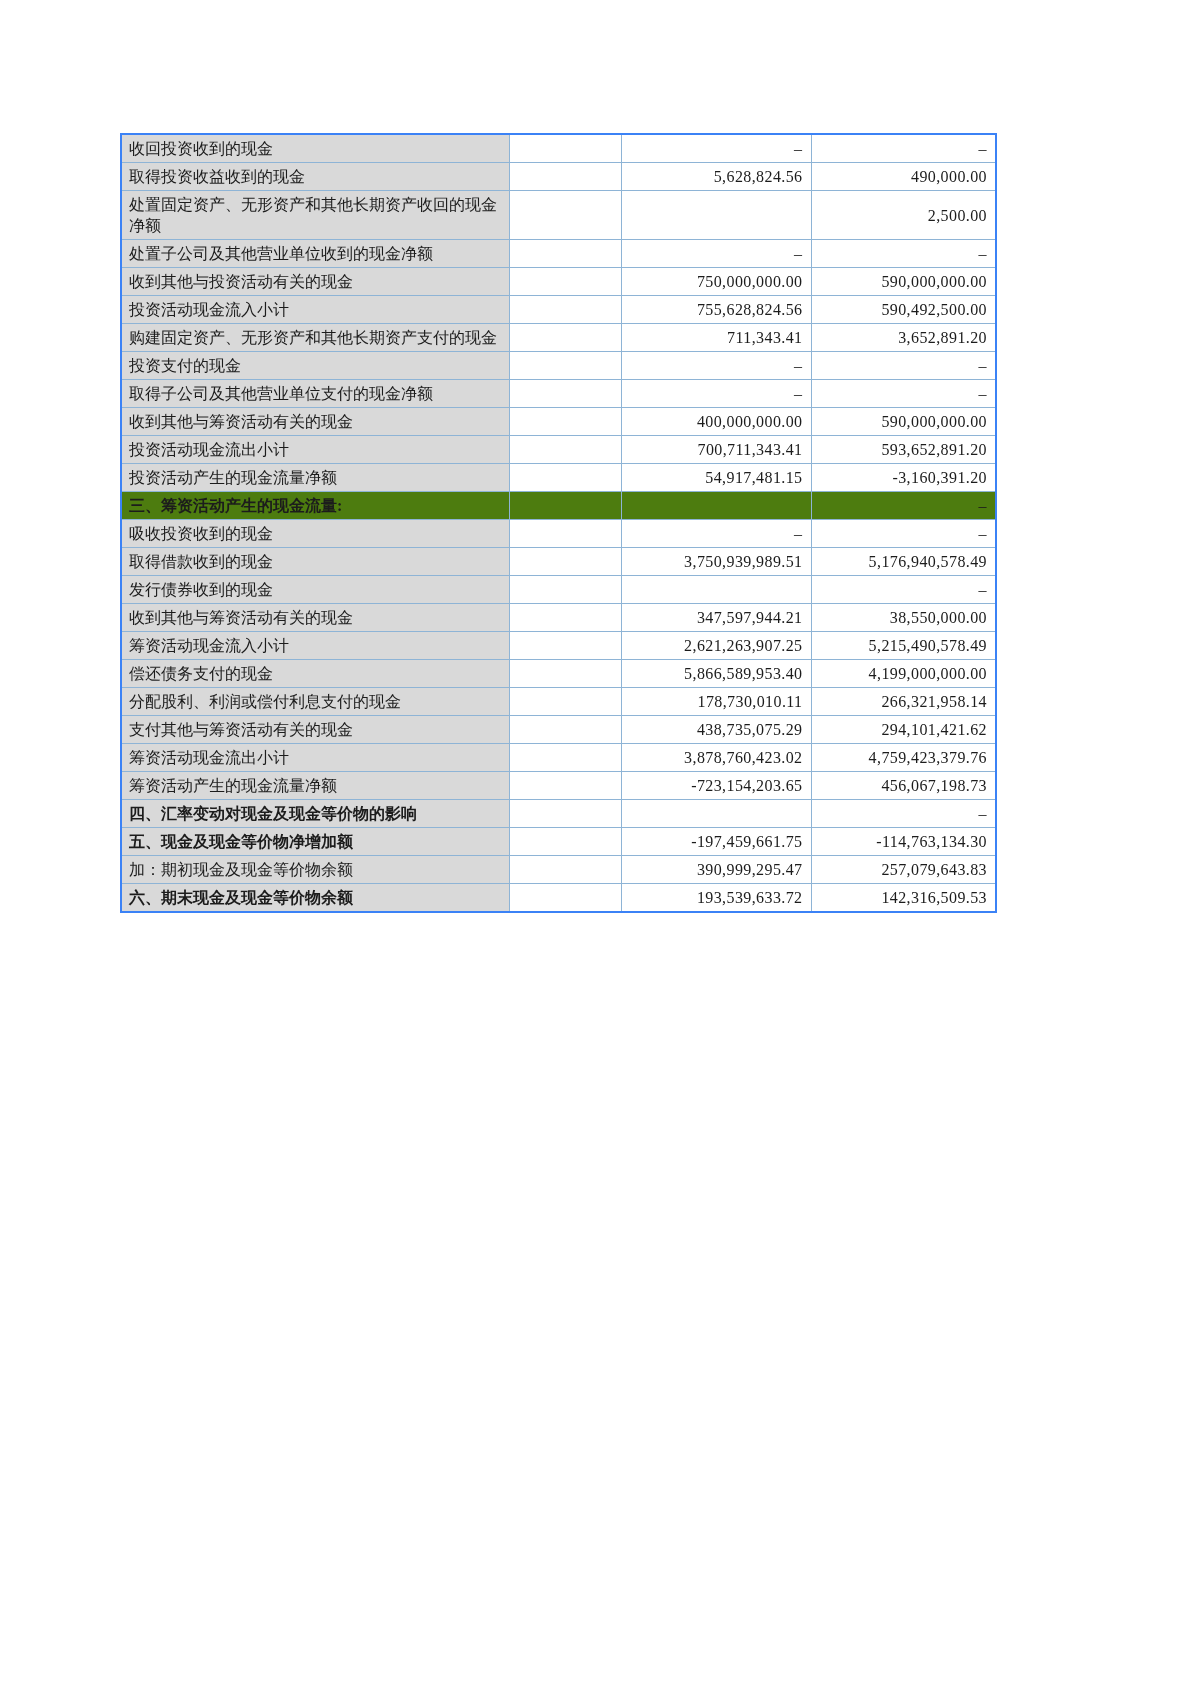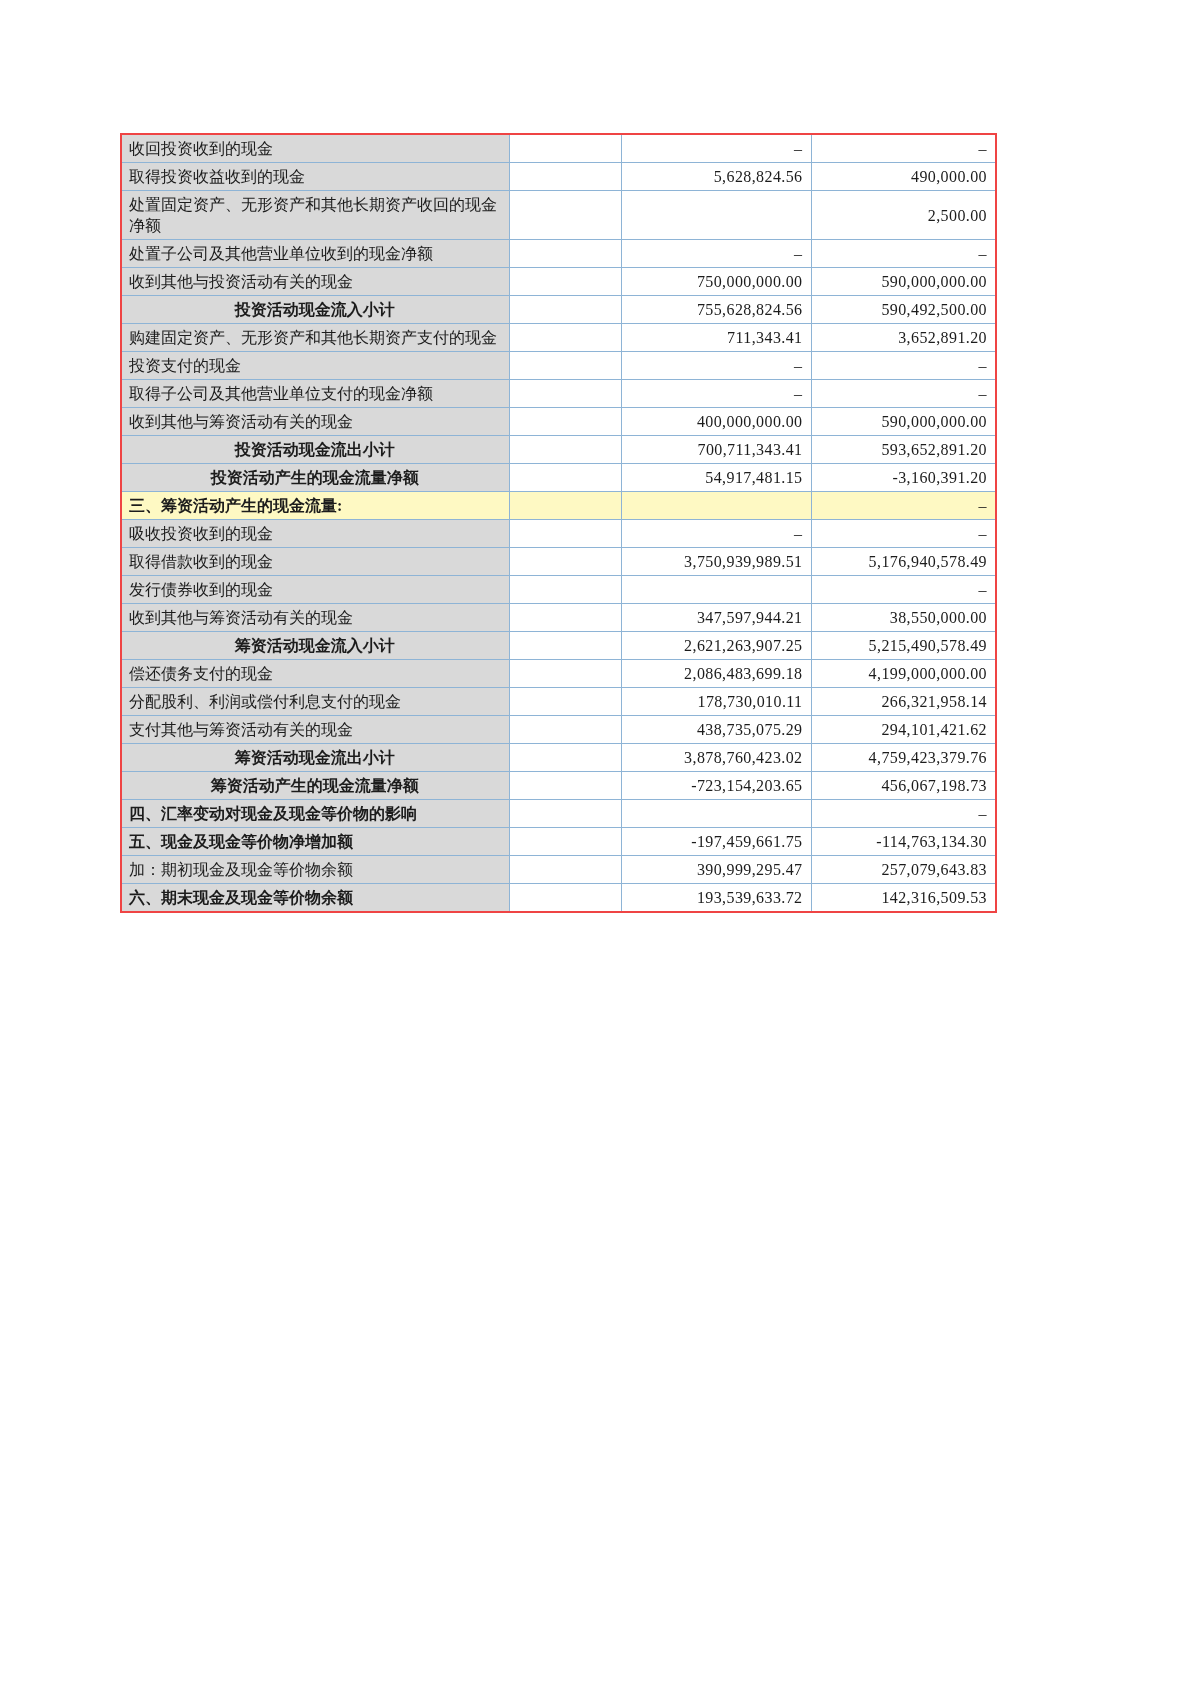--- a/index.html
+++ b/index.html
@@ -14,21 +14,21 @@
     background: #ffffff;
     font-family: "Liberation Serif", "DejaVu Serif", serif;
   }
   table.cashflow {
     position: absolute;
     left: 120px;
     top: 133px;
     width: 875px;
     border-collapse: collapse;
     table-layout: fixed;
-    border: 2px solid #ef4444;
+    border: 2px solid #3b82f6;
   }
   col.col-item    { width: 388px; }
   col.col-notes   { width: 112px; }
   col.col-current { width: 190px; }
   col.col-prior   { width: 185px; }
   table.cashflow td {
     border: 1px solid #8eb4d6;
     font-size: 16px;
     line-height: 21px;
     padding: 3px 8px 3px 7px;
@@ -42,28 +42,28 @@
   }
   td.c-notes {
     background: #ffffff;
   }
   td.c-num {
     background: #ffffff;
     text-align: right;
     letter-spacing: 0.4px;
   }
   tr.row-subtotal td.c-label {
-    text-align: center;
-    font-weight: bold;
+    text-align: left;
+    font-weight: normal;
   }
   tr.row-section td.c-label {
     font-weight: bold;
   }
   tr.full-gray td {
-    background: #fef9c3;
+    background: #4d7c0f;
   }
 </style>
 </head>
 <body>
 
 <div class="page">
   <table class="cashflow">
     <colgroup>
       <col class="col-item">
       <col class="col-notes">
@@ -175,21 +175,21 @@
         </tr>
         <tr class="row-subtotal">
           <td class="c-label">筹资活动现金流入小计</td>
           <td class="c-notes"></td>
           <td class="c-num">2,621,263,907.25</td>
           <td class="c-num">5,215,490,578.49</td>
         </tr>
         <tr class="row-item">
           <td class="c-label">偿还债务支付的现金</td>
           <td class="c-notes"></td>
-          <td class="c-num">2,086,483,699.18</td>
+          <td class="c-num">5,866,589,953.40</td>
           <td class="c-num">4,199,000,000.00</td>
         </tr>
         <tr class="row-item">
           <td class="c-label">分配股利、利润或偿付利息支付的现金</td>
           <td class="c-notes"></td>
           <td class="c-num">178,730,010.11</td>
           <td class="c-num">266,321,958.14</td>
         </tr>
         <tr class="row-item">
           <td class="c-label">支付其他与筹资活动有关的现金</td>

